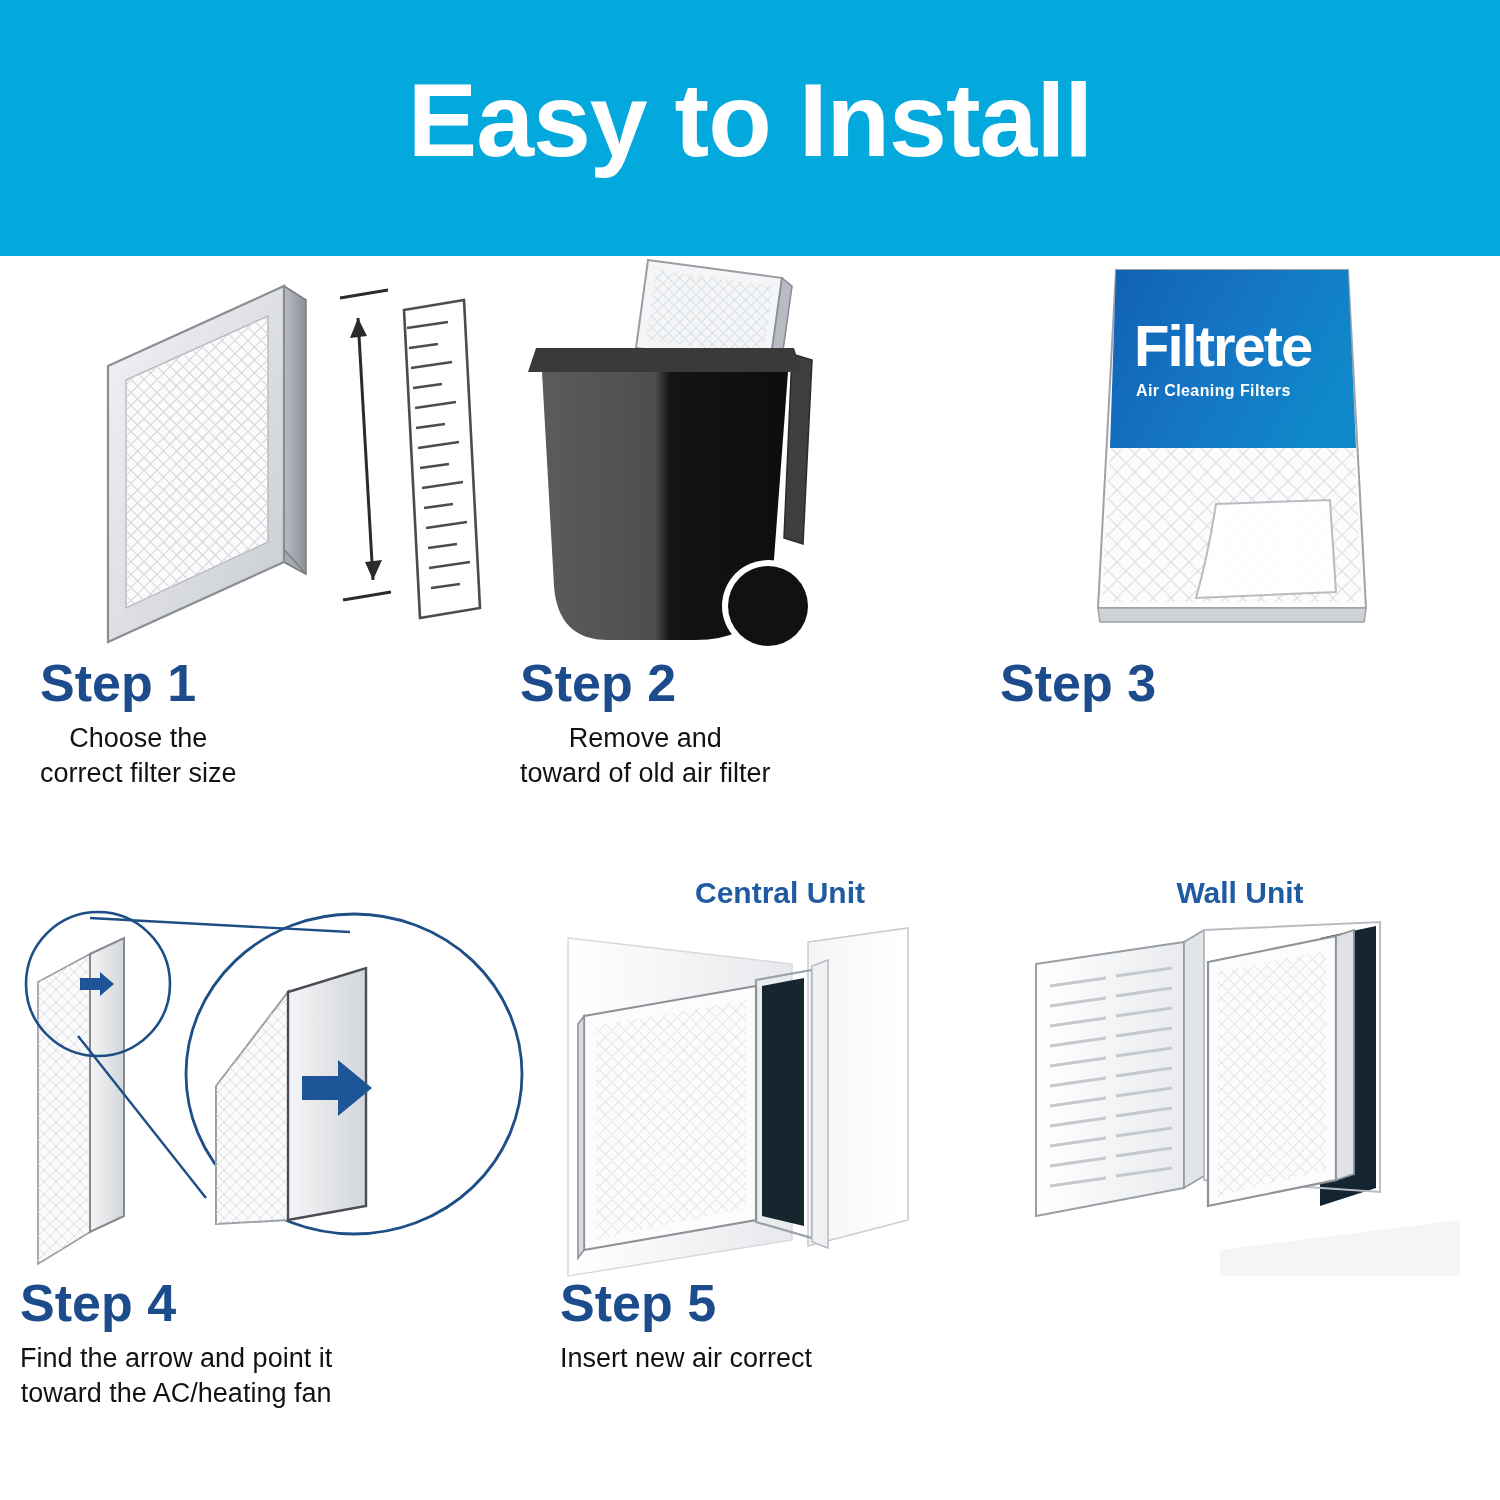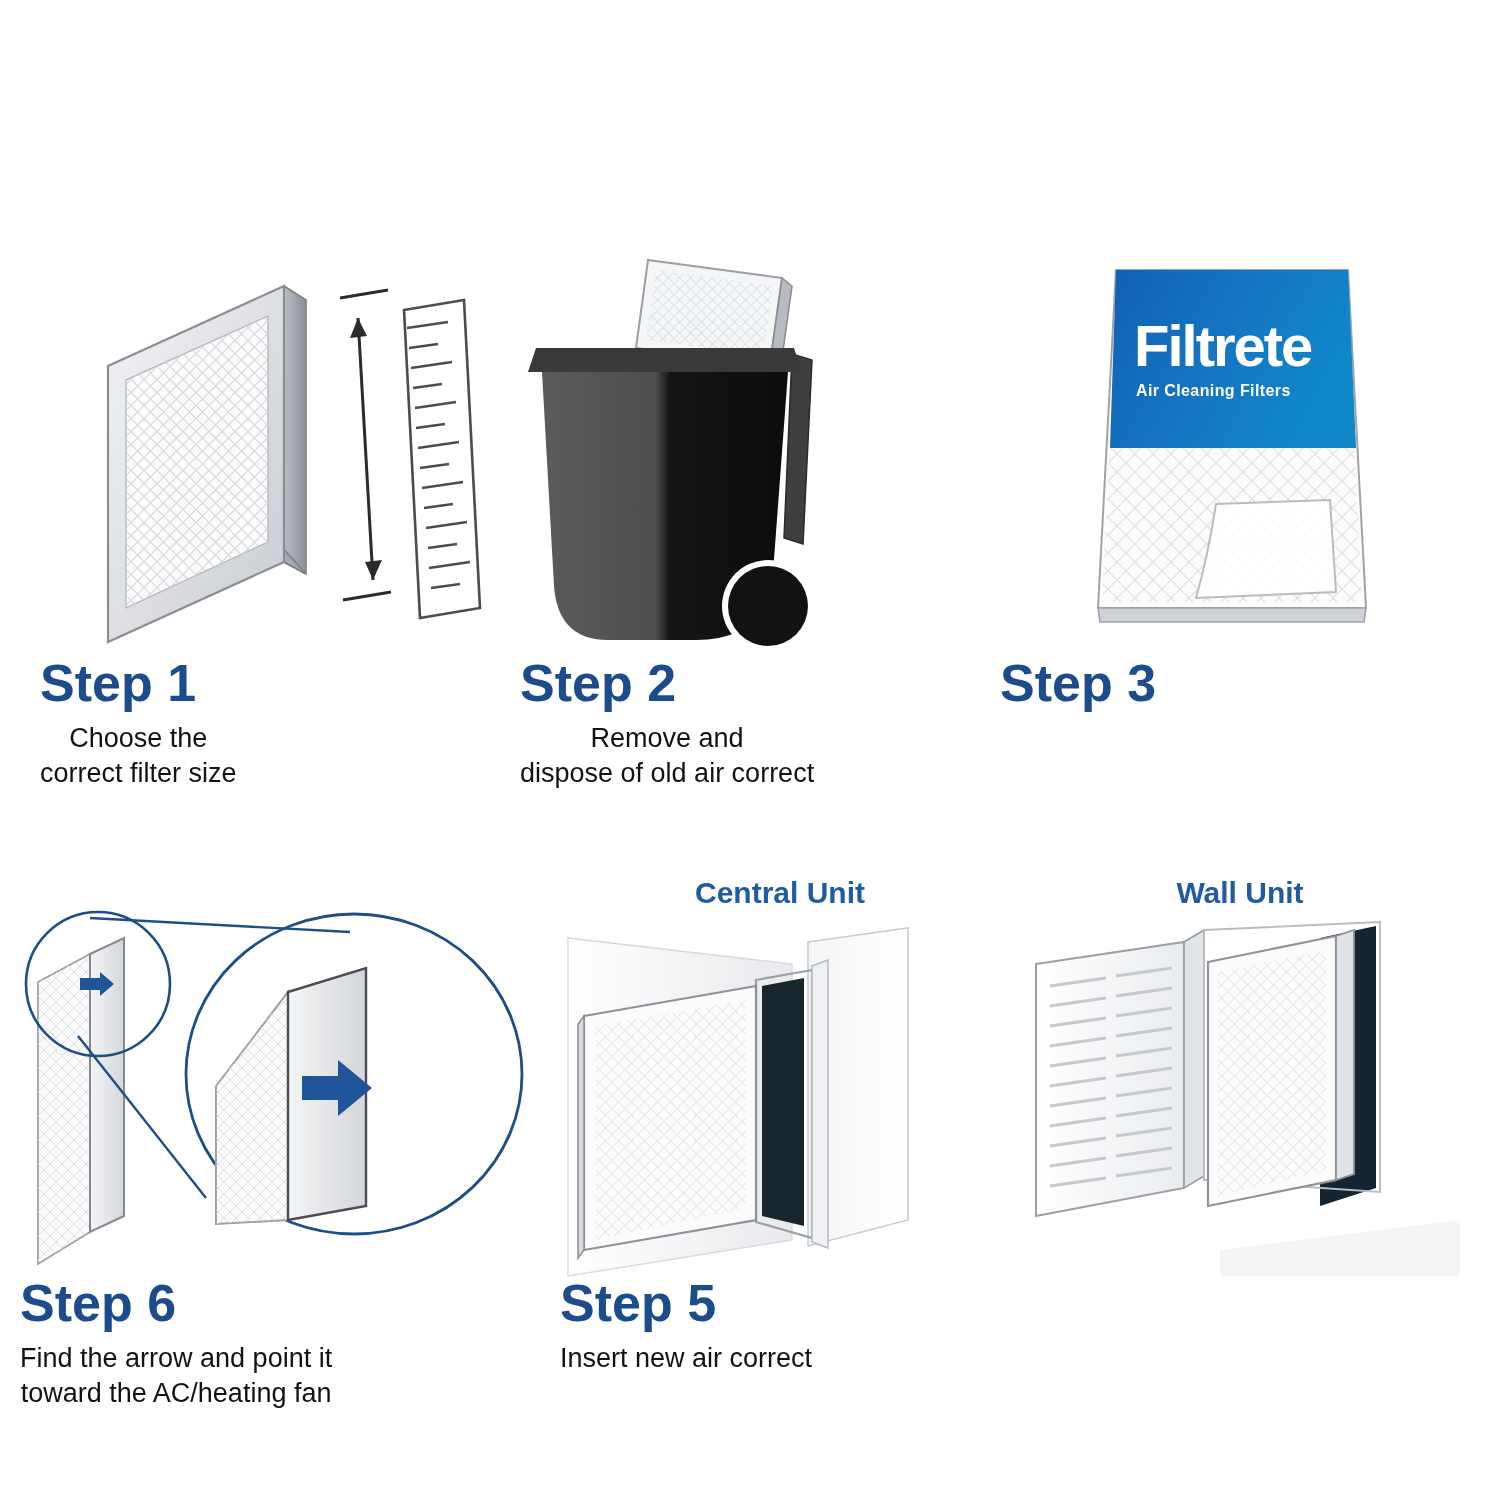--- a/index.html
+++ b/index.html
@@ -77,20 +77,23 @@
     text-align: center;
   }
 
   svg { display: block; overflow: visible; }
 </style>
 </head>
 <body>
 
 <div id="page">
 
+  <div class="header">
+    <div class="header-title">Easy to Install</div>
+  </div>
 
   <div class="row row-1">
 
     <div class="cell" style="left:40px; width:460px;">
       <div class="art" style="height:400px;">
         <svg width="460" height="400" viewBox="0 0 460 400">
           <defs>
             <pattern id="mesh1" width="13" height="13" patternUnits="userSpaceOnUse" patternTransform="rotate(0)">
               <path d="M0 6.5 L6.5 0 L13 6.5 L6.5 13 Z" fill="none" stroke="#cfd3d8" stroke-width="1.1"></path>
             </pattern>
@@ -170,21 +173,21 @@
           <polygon points="16,92 274,92 282,116 8,116" fill="#3a3a3a"></polygon>
 
           <path d="M22,116 L268,116 L252,330 Q240,384 176,384 L88,384 Q38,384 34,330 Z" fill="url(#binG)"></path>
 
           <circle cx="248" cy="350" r="46" fill="#ffffff"></circle>
           <circle cx="248" cy="350" r="40" fill="#111111"></circle>
         </svg>
       </div>
       <div class="step-title">Step 2</div>
       <div class="step-caption">Remove and
-dispose of old air correct</div>
+toward of old air filter</div>
     </div>
 
     <div class="cell" style="left:1000px; width:460px;">
       <div class="art" style="height:400px;">
         <svg width="460" height="400" viewBox="0 0 460 400">
           <defs>
             <pattern id="mesh3" width="18" height="18" patternUnits="userSpaceOnUse">
               <path d="M0 9 L9 0 L18 9 L9 18 Z" fill="none" stroke="#d2d6db" stroke-width="1.1"></path>
             </pattern>
             <linearGradient id="labelG" x1="0" y1="0" x2="1" y2="0.4">
@@ -243,21 +246,21 @@
 
           <polygon points="196,210 268,116 268,344 196,348" fill="#fbfbfc" stroke="#9aa0a6" stroke-width="2"></polygon>
           <polygon points="196,210 268,116 268,344 196,348" fill="url(#mesh4)" opacity="0.8"></polygon>
           <polygon points="268,116 346,92 346,330 268,344" fill="url(#edgeG4)" stroke="#4a4e54" stroke-width="2.4"></polygon>
 
           <g>
             <polygon points="282,200 318,200 318,184 352,212 318,240 318,224 282,224" fill="#1e5599"></polygon>
           </g>
         </svg>
       </div>
-      <div class="step-title">Step 6</div>
+      <div class="step-title">Step 4</div>
       <div class="step-caption">Find the arrow and point it
 toward the AC/heating fan</div>
     </div>
 
     <div class="cell" style="left:560px; width:920px;">
 
       <div style="position:relative; width:920px; height:400px;">
 
         <div style="position:absolute; left:460px; top:0; width:440px;">
           <div class="unit-label">Wall Unit</div>

